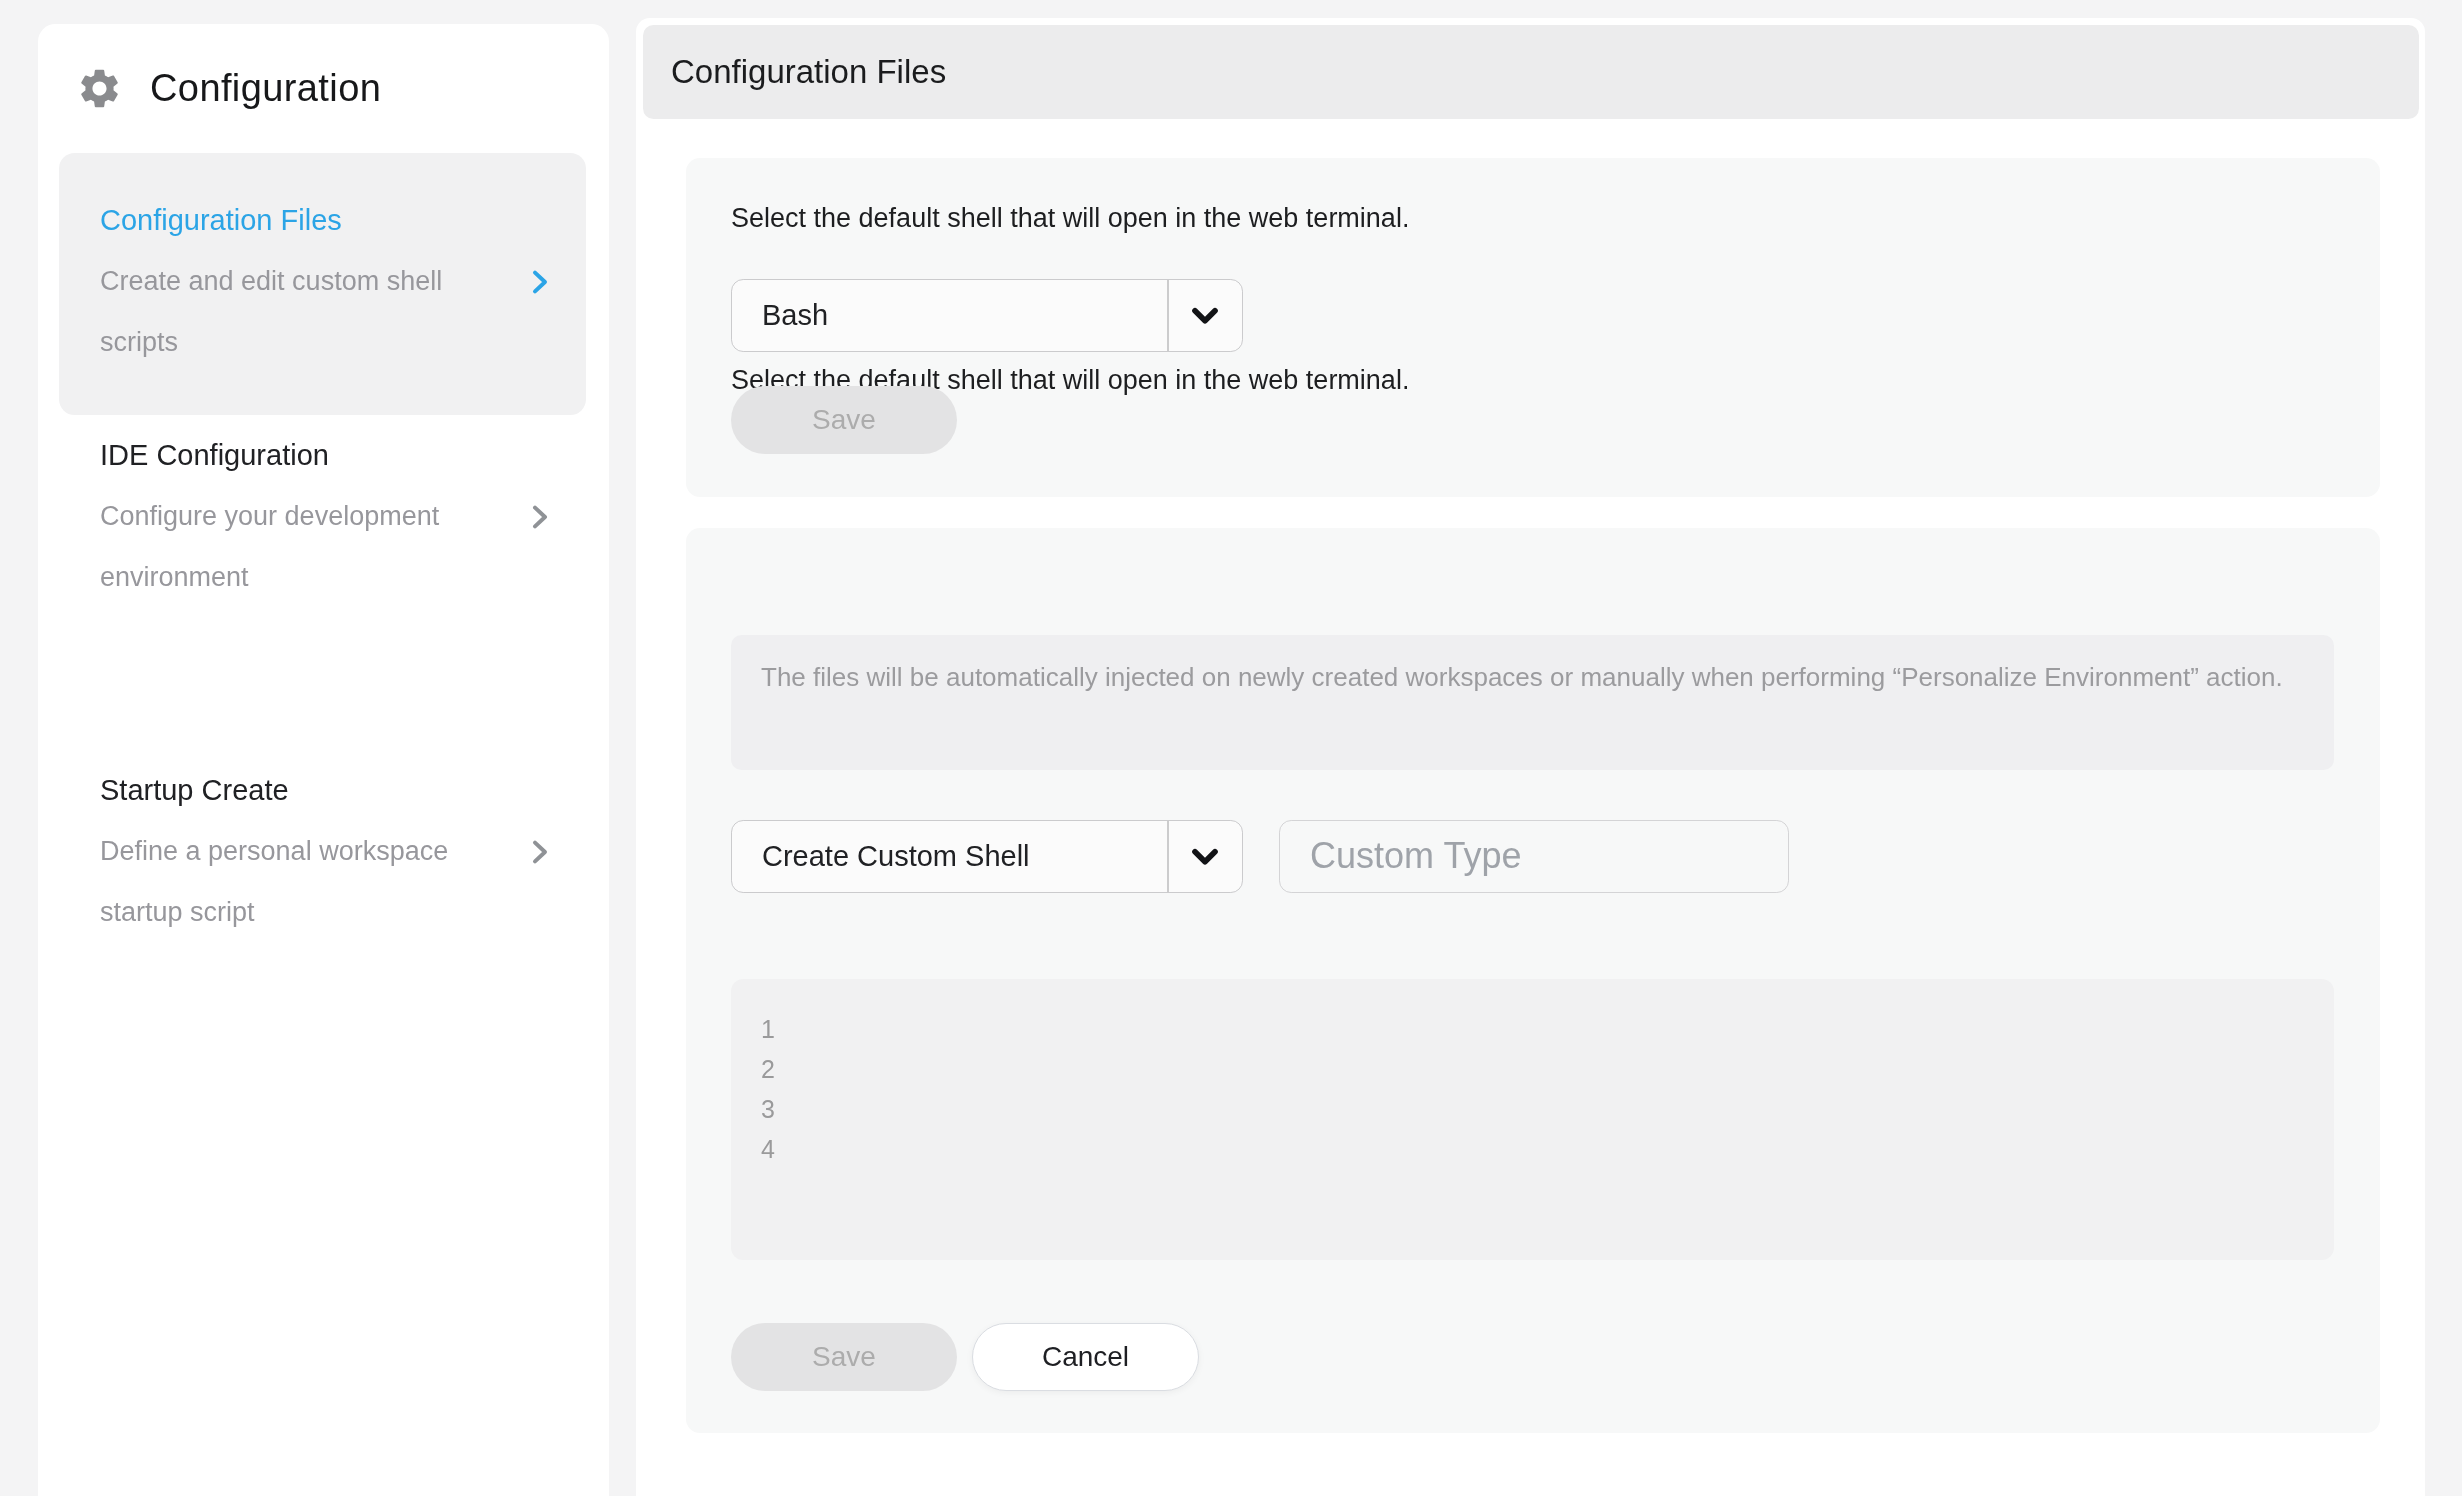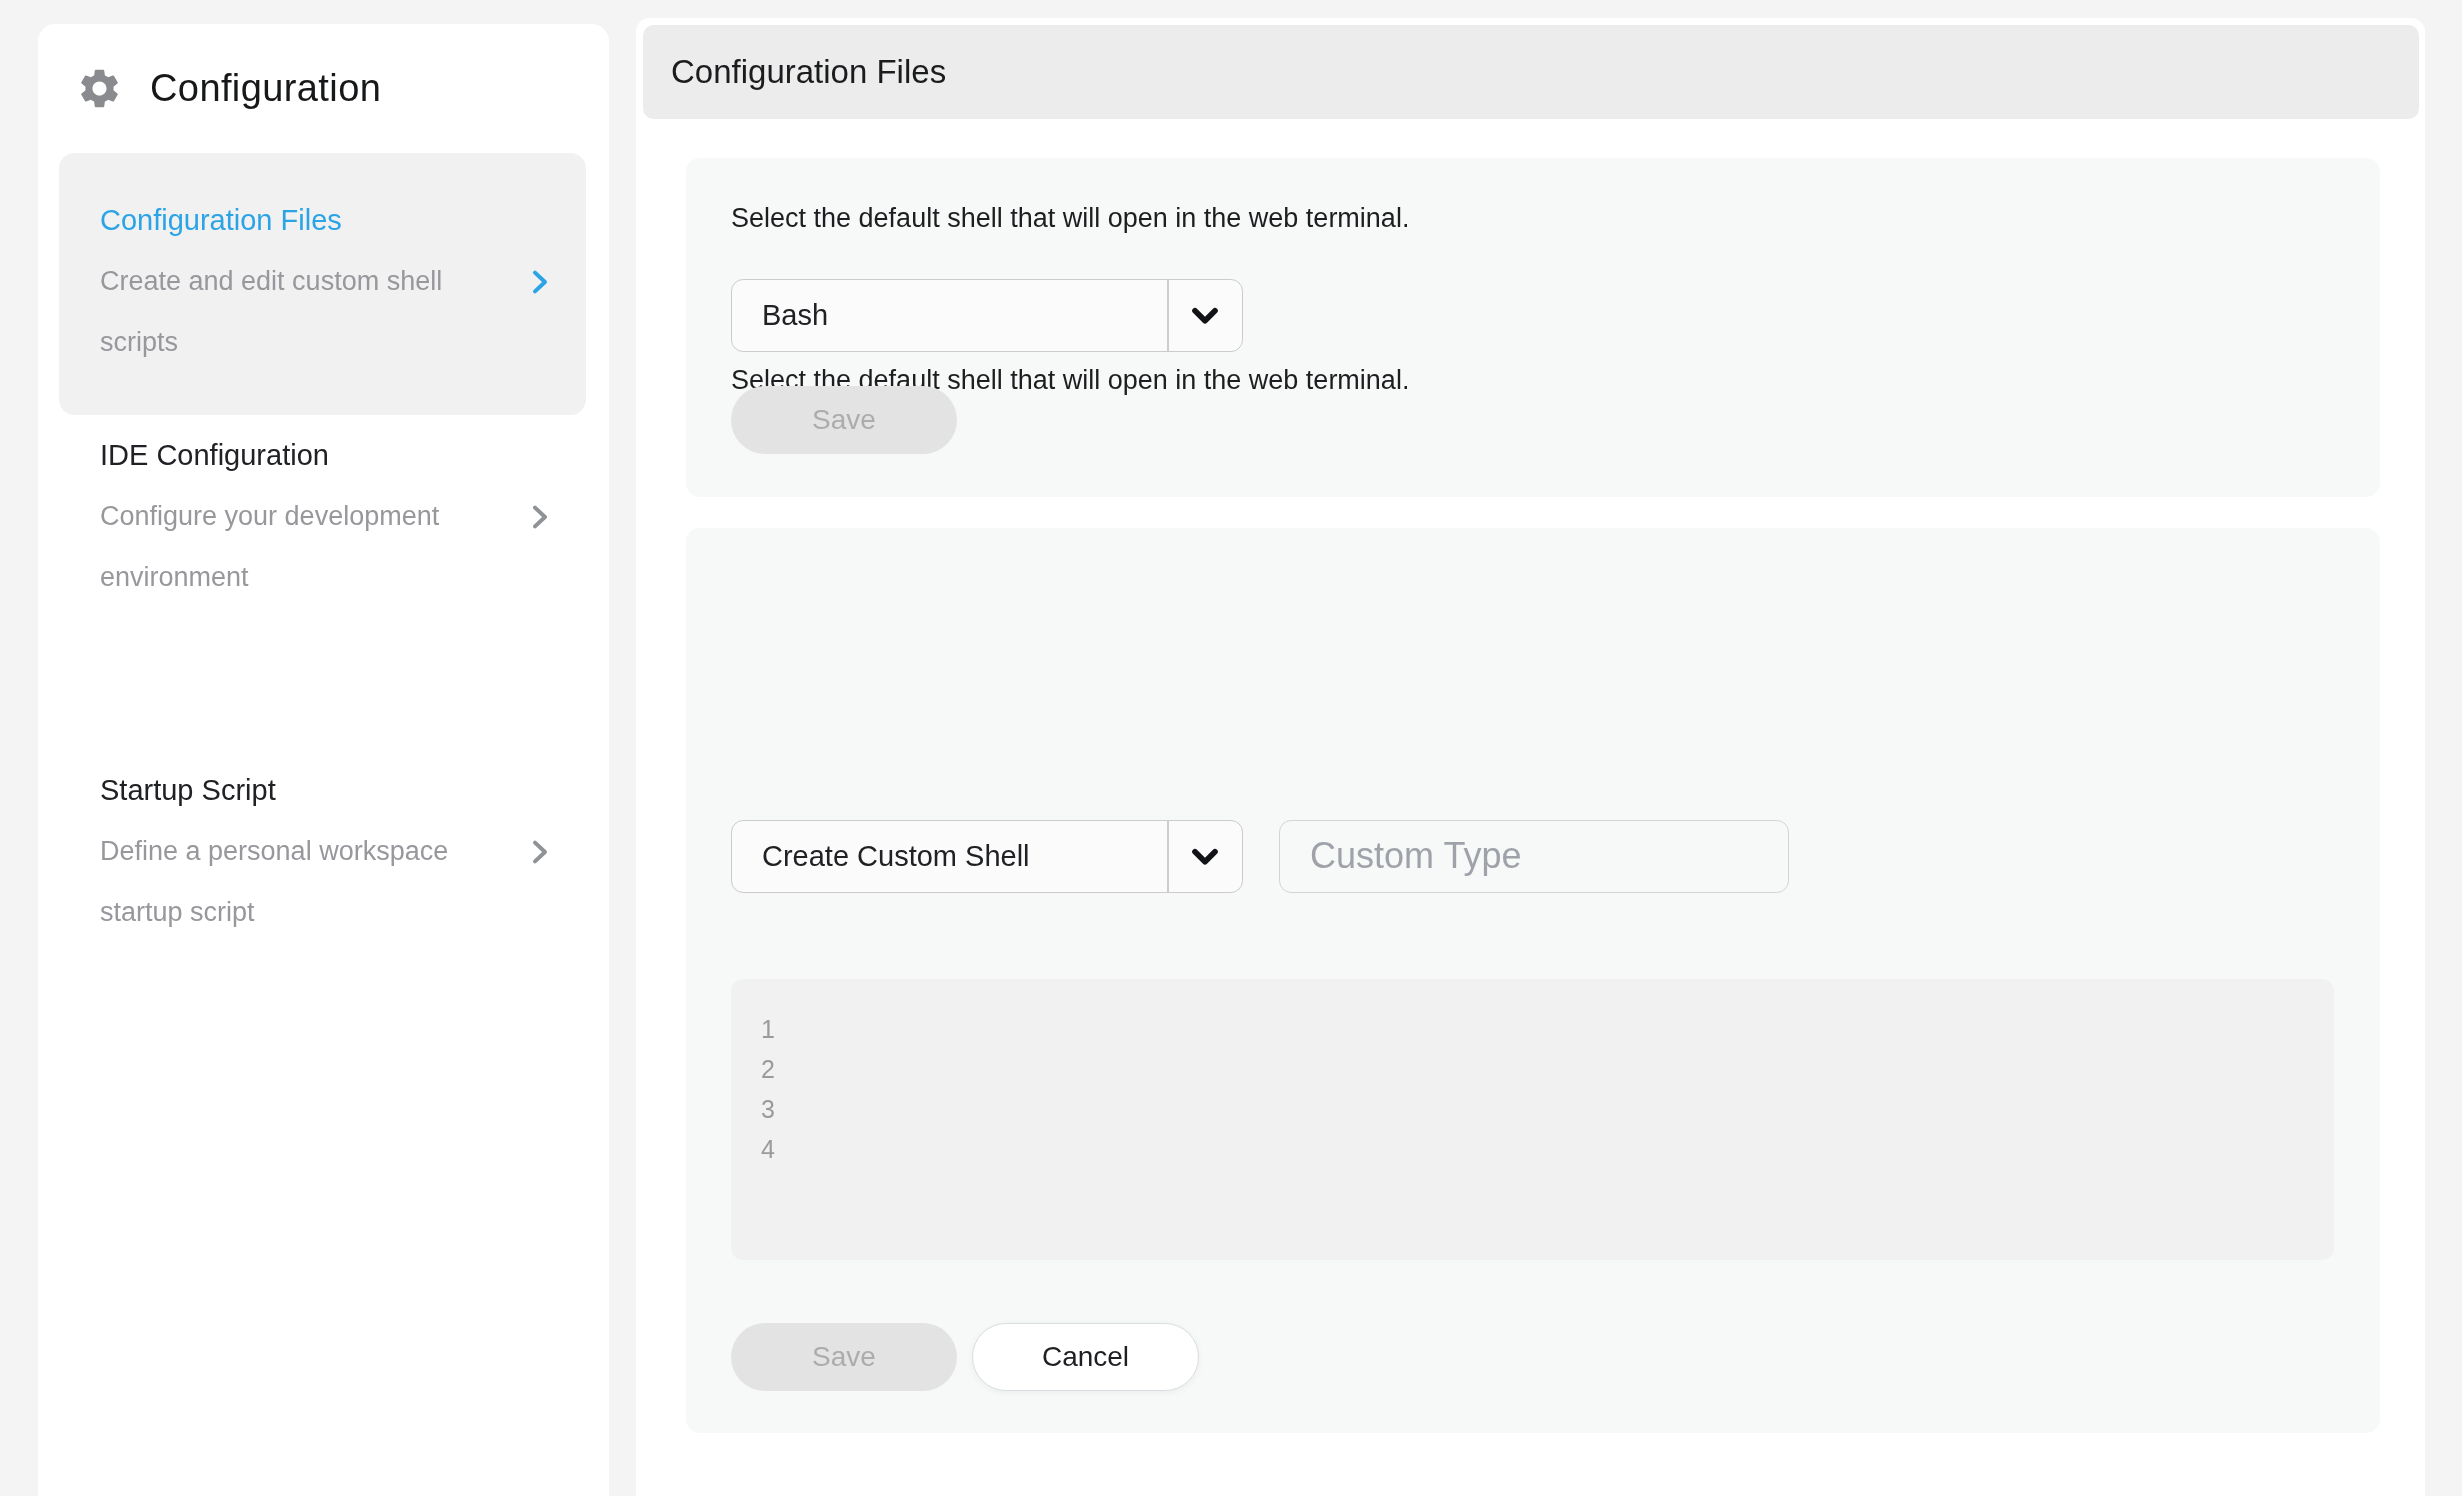--- a/index.html
+++ b/index.html
@@ -131,21 +131,21 @@
     <div class="nav-item-title">IDE Configuration</div>
     <div class="nav-item-desc">Configure your development environment</div>
     <span class="nav-chevron">
       <svg viewBox="0 0 24 24" width="30" height="42" fill="none" stroke="#8f9296" stroke-width="3.2" stroke-linecap="round" stroke-linejoin="round">
         <path d="M8 4.5 L16 12 L8 19.5"></path>
       </svg>
     </span>
   </div>
 
   <div class="nav-item" style="top:699px; height:257px;">
-    <div class="nav-item-title">Startup Script</div>
+    <div class="nav-item-title">Startup Create</div>
     <div class="nav-item-desc">Define a personal workspace startup script</div>
     <span class="nav-chevron">
       <svg viewBox="0 0 24 24" width="30" height="42" fill="none" stroke="#8f9296" stroke-width="3.2" stroke-linecap="round" stroke-linejoin="round">
         <path d="M8 4.5 L16 12 L8 19.5"></path>
       </svg>
     </span>
   </div>
 
 </aside>
 
@@ -168,20 +168,21 @@
           <path d="M6 9.5 L12 15.5 L18 9.5"></path>
         </svg>
       </span>
     </div>
 
     <button class="btn btn-save" disabled="">Save</button>
   </section>
 
   <section class="panel panel-files">
 
+    <div class="note-box">The files will be automatically injected on newly created workspaces or manually when performing “Personalize Environment” action.</div>
 
     <div class="dropdown" style="top:292px;">
       <span class="dropdown-value">Create Custom Shell</span>
       <span class="dropdown-divider"></span>
       <span class="chevron-down-wrap">
         <svg viewBox="0 0 24 24" width="40" height="40" fill="none" stroke="#121316" stroke-width="3.4" stroke-linecap="round" stroke-linejoin="round">
           <path d="M6 9.5 L12 15.5 L18 9.5"></path>
         </svg>
       </span>
     </div>

